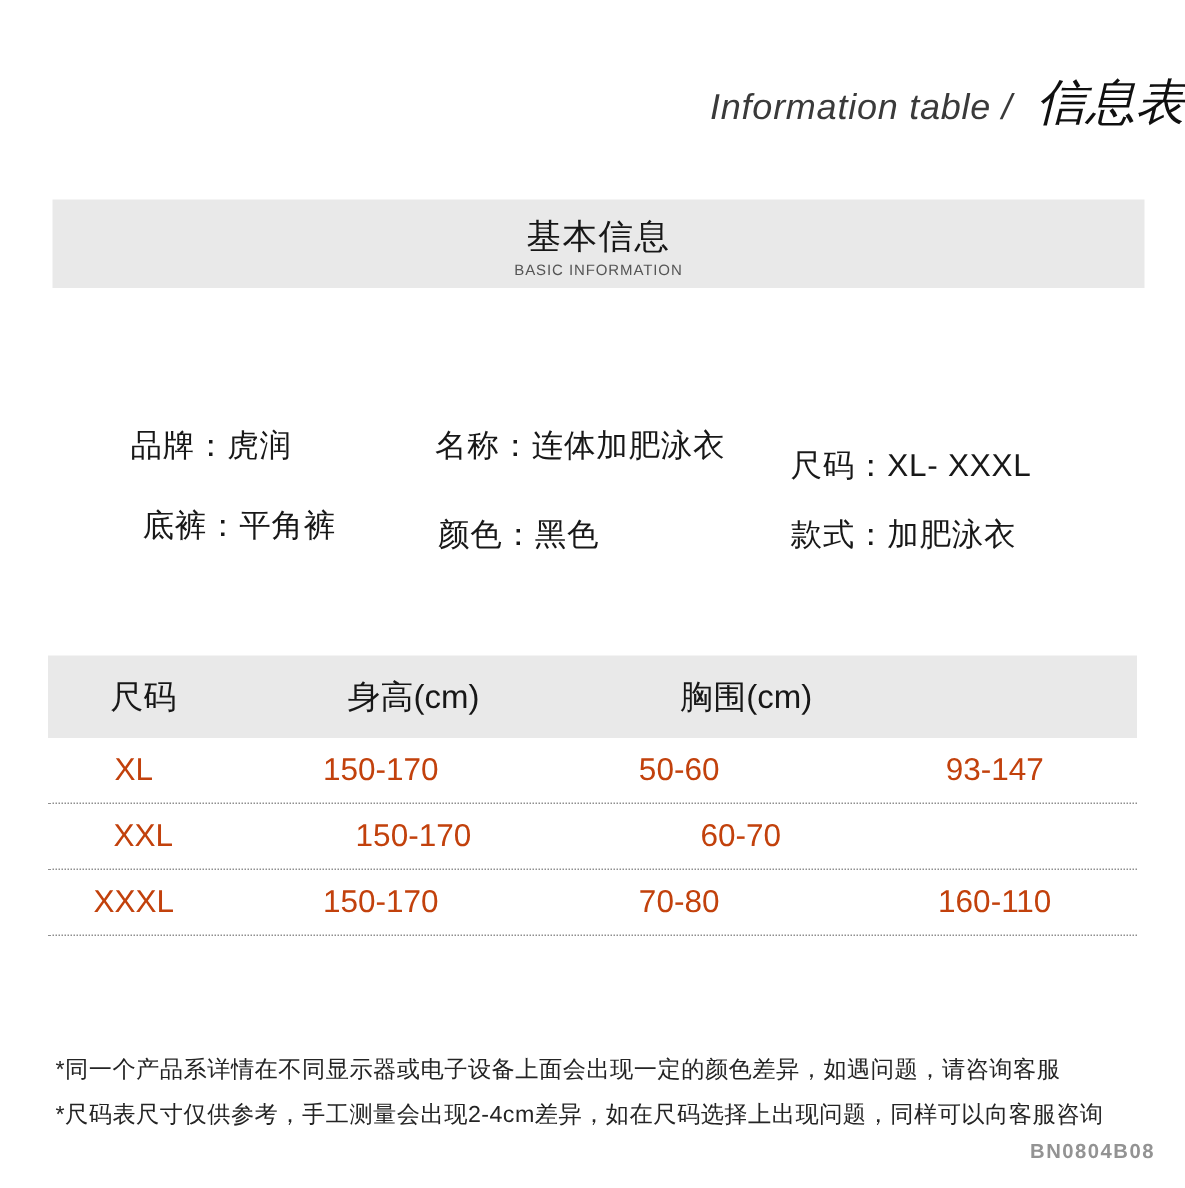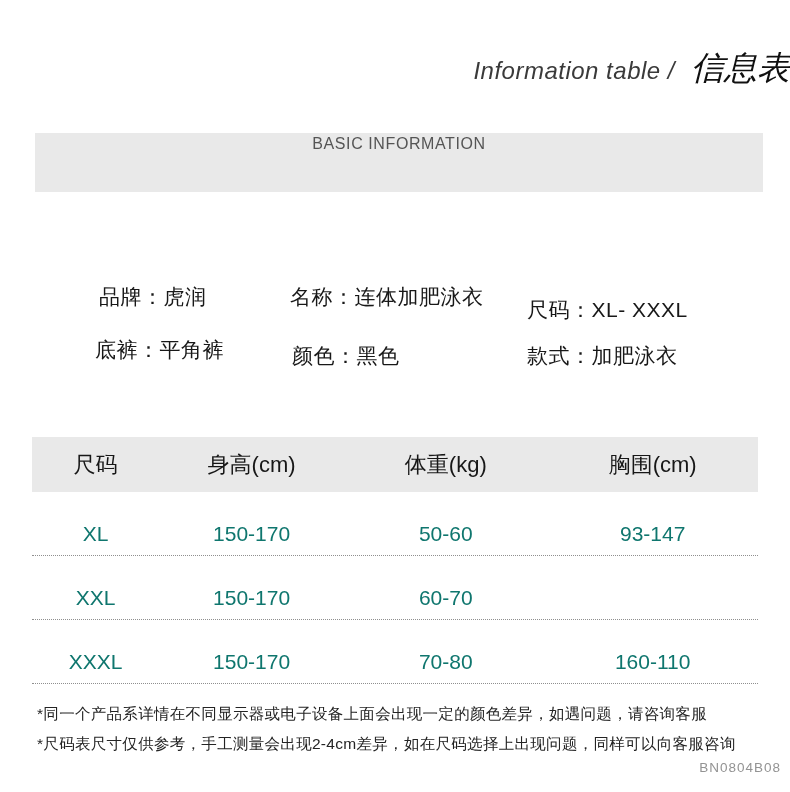--- a/index.html
+++ b/index.html
@@ -54,64 +54,64 @@
     text-align: center;
   }
   .band-zh {
     padding-top: 9px;
     font-size: 23px;
     letter-spacing: 1px;
     color: #171717;
   }
   .band-en {
     margin-top: 2px;
-    font-size: 16px;
+    font-size: 10px;
     letter-spacing: 0.6px;
     color: #555555;
   }
 
   
   .field {
     position: absolute;
     font-size: 21px;
     white-space: nowrap;
     letter-spacing: 0.5px;
     color: #181818;
   }
-  .f0 { left: 99px;  top: 283px; }
+  .f0 { left: 87px;  top: 283px; }
   .f1 { left: 290px; top: 283px; }
   .f2 { left: 527px; top: 296px; }
   .f3 { left: 95px;  top: 336px; }
   .f4 { left: 292px; top: 342px; }
   .f5 { left: 527px; top: 342px; font-family: Liberation Mono, monospace; }
 
   
   .size-table {
     position: absolute;
     left: 32px;
     top: 437px;
     width: 726px;
   }
   .trow {
     display: flex;
     align-items: center;
+    gap: 24px;
   }
   .thead {
     height: 55px;
     background: var(--band, #e9e9e9);
     font-size: 22px;
     font-weight: 500;
     color: #171717;
   }
   .tbody-row {
     height: 43px;
     font-size: 21px;
-    color: #0f766e;
+    color: #c2410c;
     border-bottom: 1px dotted #8f8f8f;
-    margin-top: 20px;
   }
   .cell { text-align: center; }
   .c0 { width: 17.5%; }
   .c1 { width: 25.5%; }
   .c2 { width: 28%; }
   .c3 { width: 29%; }
 
   
   .notes {
     position: absolute;
@@ -119,55 +119,55 @@
     top: 699px;
     font-size: 15.5px;
     line-height: 30px;
     color: #242424;
     letter-spacing: 0.3px;
   }
   .notes p { margin: 0; }
 
   .code {
     position: absolute;
-    right: 9px;
+    right: 20px;
     top: 760px;
     font-size: 13.5px;
-    font-weight: 400;
+    font-weight: 700;
     letter-spacing: 1px;
     color: var(--muted, #939393);
   }
 </style>
 </head>
 <body>
 
 <div class="page">
 
   <header class="title">
     <span class="title-en">Information table /</span><span class="title-zh">信息表</span>
   </header>
 
   <section class="band">
+    <div class="band-zh">基本信息</div>
     <div class="band-en">BASIC INFORMATION</div>
   </section>
 
   <section>
     <span class="field f0">品牌：虎润</span>
     <span class="field f1">名称：连体加肥泳衣</span>
     <span class="field f2">尺码：XL- XXXL</span>
     <span class="field f3">底裤：平角裤</span>
     <span class="field f4">颜色：黑色</span>
     <span class="field f5">款式：加肥泳衣</span>
   </section>
 
   <section class="size-table">
     <div class="trow thead">
       <div class="cell c0">尺码</div>
       <div class="cell c1">身高(cm)</div>
-      <div class="cell c2">体重(kg)</div>
       <div class="cell c3">胸围(cm)</div>
     </div>
     <div class="trow tbody-row">
       <div class="cell c0">XL</div>
       <div class="cell c1">150-170</div>
       <div class="cell c2">50-60</div>
       <div class="cell c3">93-147</div>
     </div>
     <div class="trow tbody-row">
       <div class="cell c0">XXL</div>

